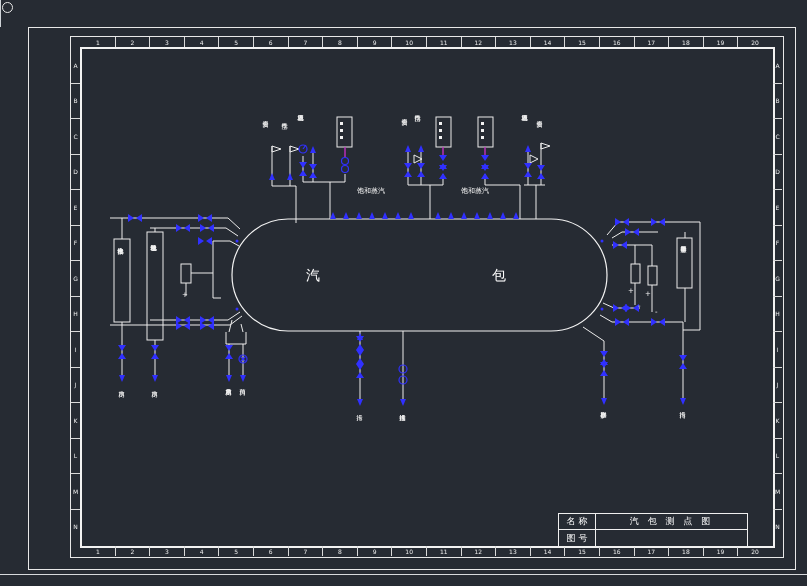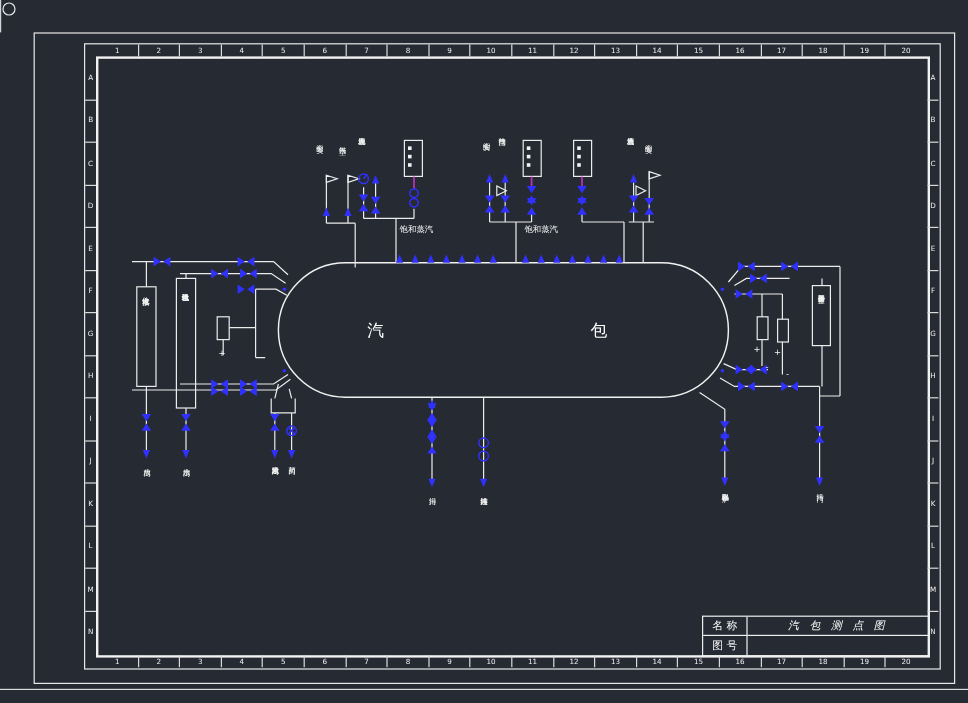--- a/index.html
+++ b/index.html
@@ -17,30 +17,30 @@
   .ruler-v{left:71px;top:48px;width:9px;height:496px;flex-direction:column;}
   .ruler-right{left:773px;}
   .rcell{flex:1;display:flex;align-items:center;justify-content:center;font-size:6px;color:#eee;
          border-right:1px solid #dadada;}
   .rcell:last-child{border-right:none;}
   .lcell{flex:1;display:flex;align-items:center;justify-content:center;font-size:6px;color:#eee;
          border-bottom:1px solid #dadada;}
   .lcell:last-child{border-bottom:none;}
   .vlab{position:absolute;color:#f5f5f5;font-size:6px;line-height:6.5px;writing-mode:vertical-rl;
         text-orientation:upright;letter-spacing:0;white-space:nowrap;}
-  .hlab{position:absolute;color:#f5f5f5;font-size:7px;white-space:nowrap;}
+  .hlab{position:absolute;color:#f5f5f5;font-size:7px;white-space:nowrap;margin-left:24px;}
   .drumchar{position:absolute;color:#fff;font-size:14px;}
   .mark{position:absolute;color:#f5f5f5;font-size:7px;line-height:7px;}
-  .tblock{position:absolute;left:585px;top:513px;width:188px;height:32px;border:1px solid #efefef;
+  .tblock{position:absolute;left:558px;top:513px;width:188px;height:32px;border:1px solid #efefef;
           display:grid;grid-template-columns:37px 1fr;grid-template-rows:16px 16px;}
   .tcell{display:flex;align-items:center;justify-content:center;font-size:9px;color:#fff;
          border-right:1px solid #efefef;border-bottom:1px solid #efefef;white-space:nowrap;}
   .tcell.last-col{border-right:none;}
   .tcell.last-row{border-bottom:none;}
-  .tname{letter-spacing:3px;font-style:italic;}
+  .tname{letter-spacing:3px;}
   .statusline{position:absolute;left:0;top:574px;width:807px;height:1px;background:#d7dadd;}
   svg{position:absolute;left:0;top:0;}
 </style>
 </head>
 <body>
 
 <div id="stage">
 
   <div class="edge-tick"></div>
   <div class="ucs"></div>

